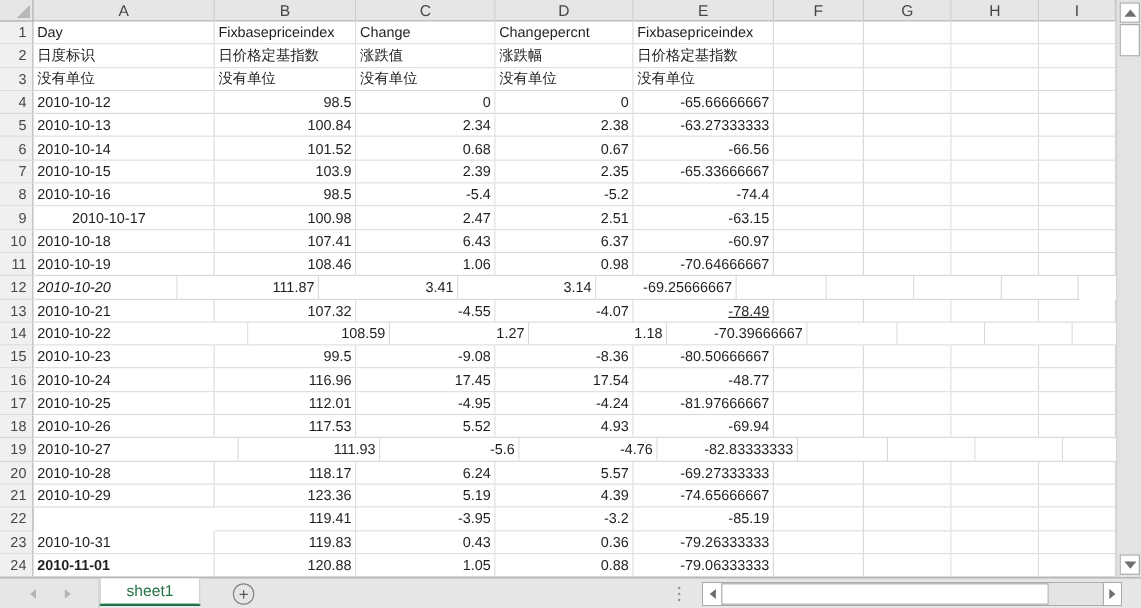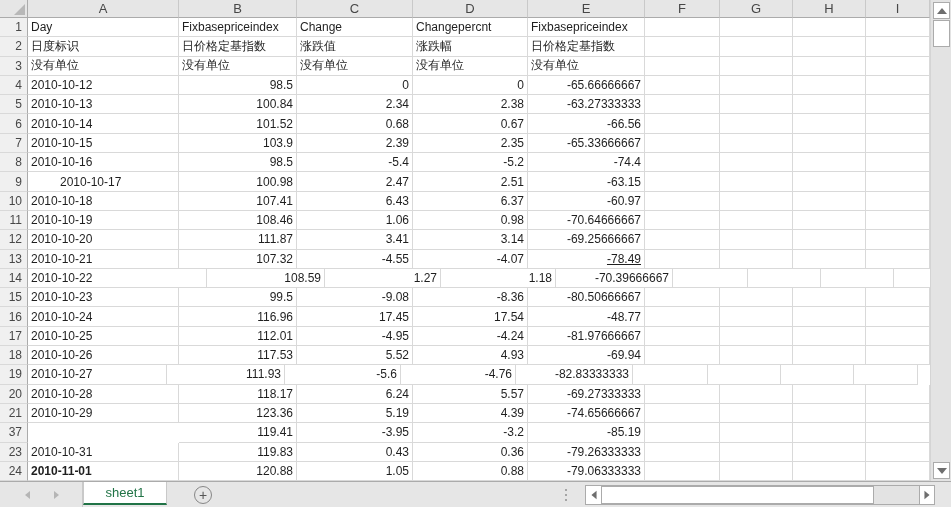--- a/index.html
+++ b/index.html
@@ -251,21 +251,21 @@
           <div class="cell num" style="width: 116px;">1.06</div>
           <div class="cell num" style="width: 115px;">0.98</div>
           <div class="cell num" style="width: 117px;">-70.64666667</div>
           <div class="cell" style="width: 75px;"></div>
           <div class="cell" style="width: 73px;"></div>
           <div class="cell" style="width: 73px;"></div>
           <div class="cell" style="width: 64px;"></div>
         </div>
         <div class="row">
           <div class="row-h">12</div>
-          <div class="cell" style="width: 151px;">2010-10-20</div>
+          <div class="cell" style="width: 120px; font-style: italic;">2010-10-20</div>
           <div class="cell num" style="width: 118px;">111.87</div>
           <div class="cell num" style="width: 116px;">3.41</div>
           <div class="cell num" style="width: 115px;">3.14</div>
           <div class="cell num" style="width: 117px;">-69.25666667</div>
           <div class="cell" style="width: 75px;"></div>
           <div class="cell" style="width: 73px;"></div>
           <div class="cell" style="width: 73px;"></div>
           <div class="cell" style="width: 64px;"></div>
         </div>
         <div class="row">
@@ -335,21 +335,21 @@
           <div class="cell num" style="width: 116px;">5.52</div>
           <div class="cell num" style="width: 115px;">4.93</div>
           <div class="cell num" style="width: 117px;">-69.94</div>
           <div class="cell" style="width: 75px;"></div>
           <div class="cell" style="width: 73px;"></div>
           <div class="cell" style="width: 73px;"></div>
           <div class="cell" style="width: 64px;"></div>
         </div>
         <div class="row">
           <div class="row-h">19</div>
-          <div class="cell" style="width: 139px;">2010-10-27</div>
+          <div class="cell" style="width: 171px;">2010-10-27</div>
           <div class="cell num" style="width: 118px;">111.93</div>
           <div class="cell num" style="width: 116px;">-5.6</div>
           <div class="cell num" style="width: 115px;">-4.76</div>
           <div class="cell num" style="width: 117px;">-82.83333333</div>
           <div class="cell" style="width: 75px;"></div>
           <div class="cell" style="width: 73px;"></div>
           <div class="cell" style="width: 73px;"></div>
           <div class="cell" style="width: 64px;"></div>
         </div>
         <div class="row">
@@ -370,21 +370,21 @@
           <div class="cell num" style="width: 118px;">123.36</div>
           <div class="cell num" style="width: 116px;">5.19</div>
           <div class="cell num" style="width: 115px;">4.39</div>
           <div class="cell num" style="width: 117px;">-74.65666667</div>
           <div class="cell" style="width: 75px;"></div>
           <div class="cell" style="width: 73px;"></div>
           <div class="cell" style="width: 73px;"></div>
           <div class="cell" style="width: 64px;"></div>
         </div>
         <div class="row">
-          <div class="row-h">37</div>
+          <div class="row-h">22</div>
           <div class="cell" style="width: 151px; margin-top: 32px;">2010-10-30</div>
           <div class="cell num" style="width: 118px;">119.41</div>
           <div class="cell num" style="width: 116px;">-3.95</div>
           <div class="cell num" style="width: 115px;">-3.2</div>
           <div class="cell num" style="width: 117px;">-85.19</div>
           <div class="cell" style="width: 75px;"></div>
           <div class="cell" style="width: 73px;"></div>
           <div class="cell" style="width: 73px;"></div>
           <div class="cell" style="width: 64px;"></div>
         </div>

